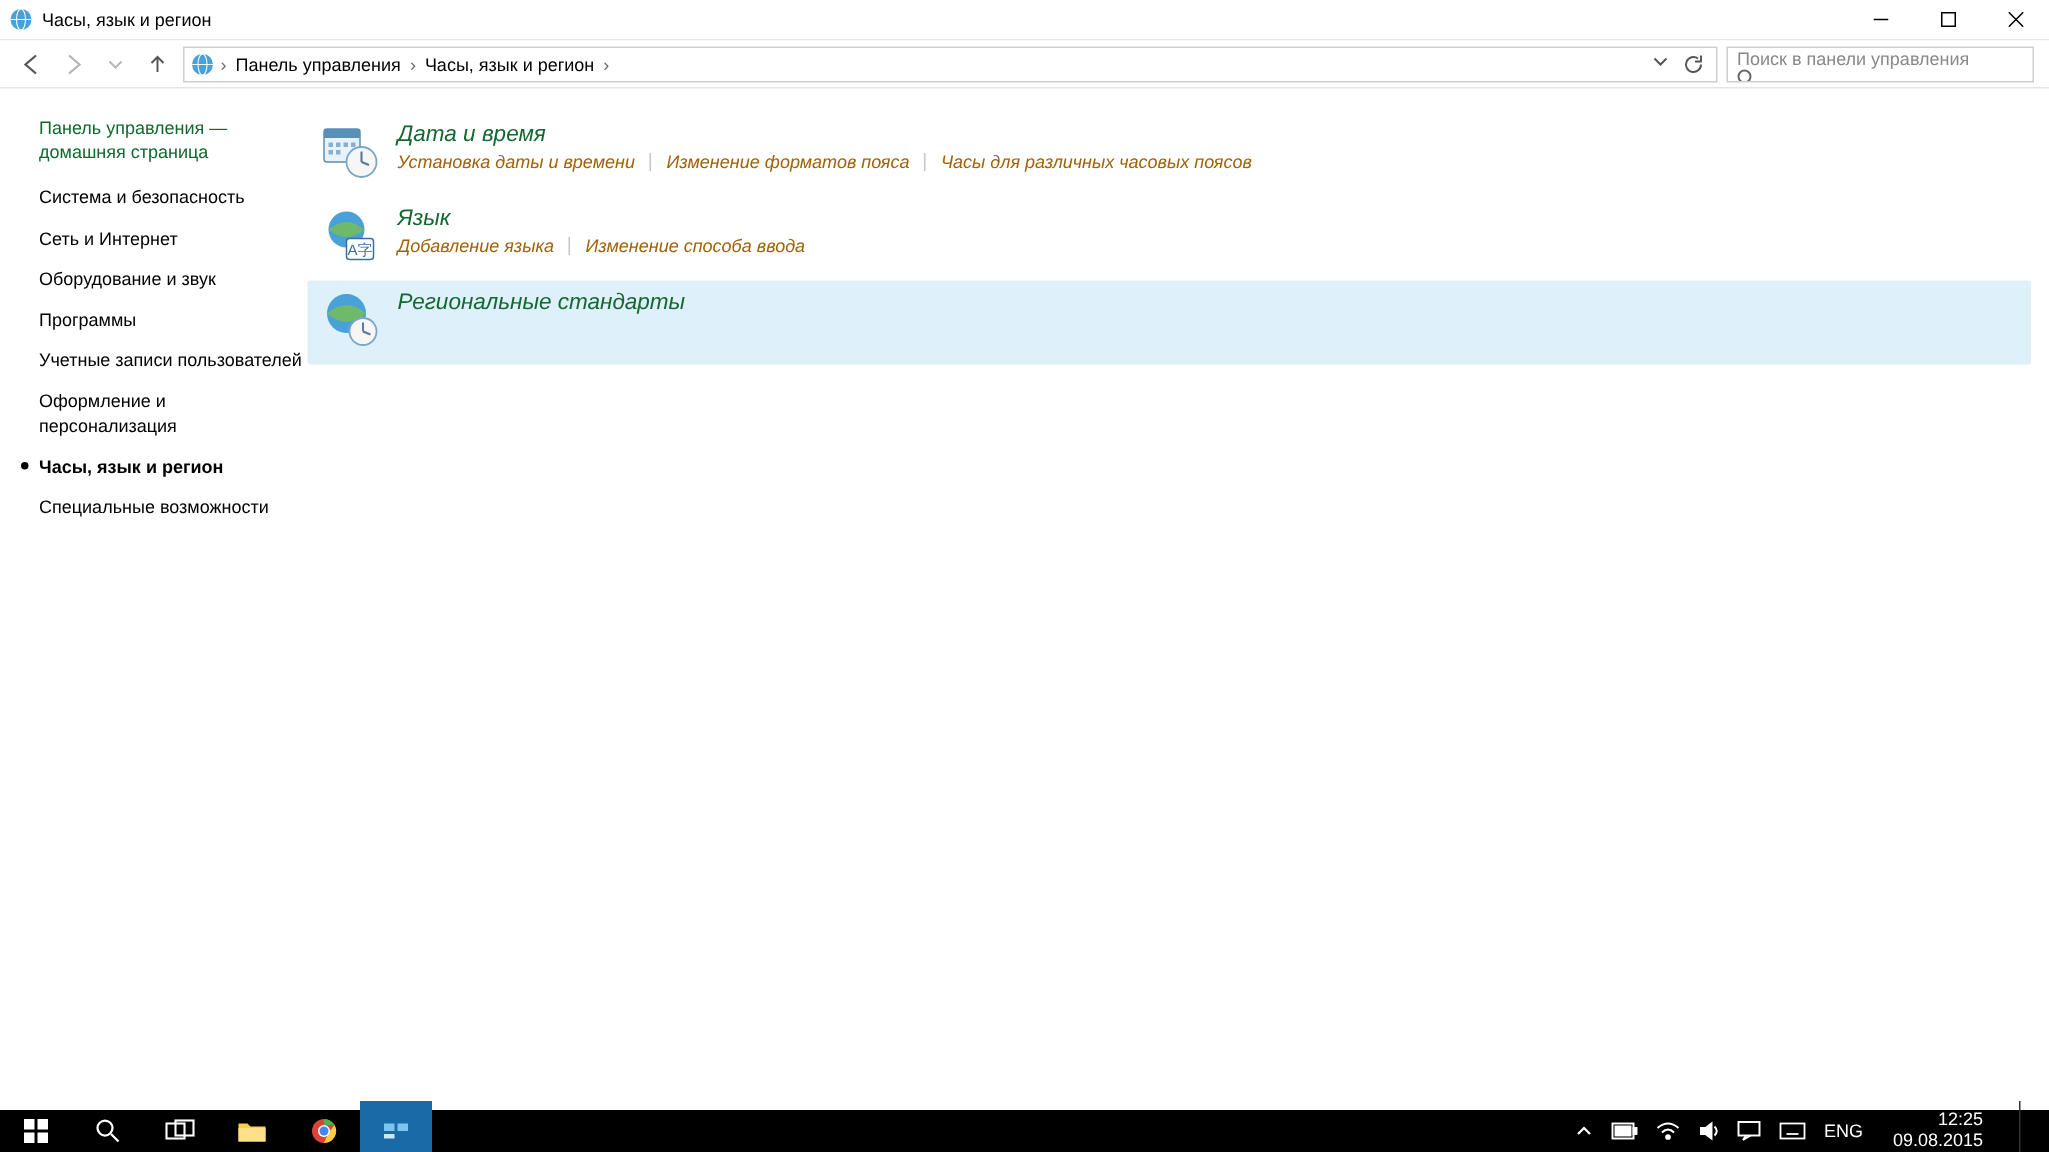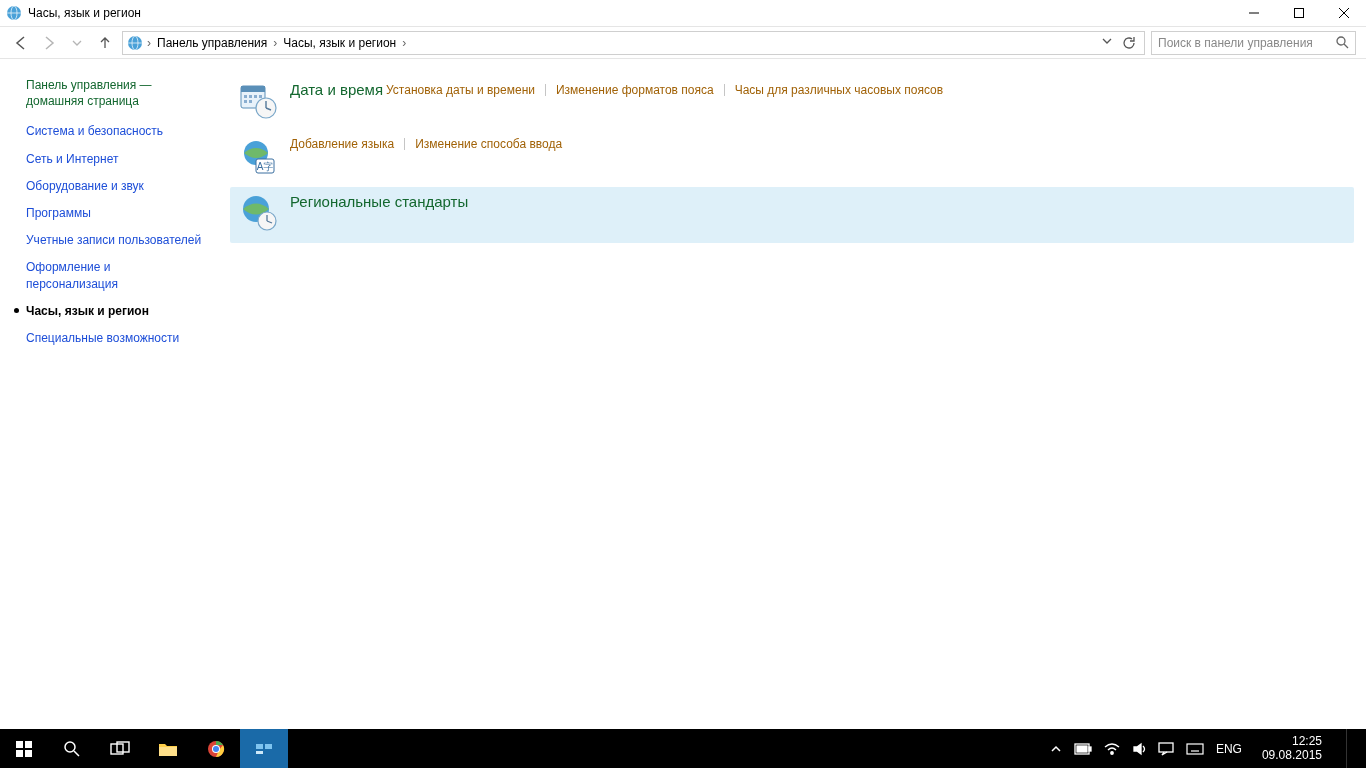--- a/index.html
+++ b/index.html
@@ -15,44 +15,44 @@
 
   
   .navbar { height: 32px; display: flex; align-items: center; gap: 6px; padding: 0 10px; background: #fff; border-bottom: 1px solid #e5e5e5; }
   .nav-btn { width: 22px; height: 22px; display: flex; align-items: center; justify-content: center; }
   .nav-btn svg { stroke: #555; }
   .nav-btn.disabled svg { stroke: #b5b5b5; }
   .addr { flex: 1; height: 24px; border: 1px solid #cfcfcf; display: flex; align-items: center; padding: 0 4px; gap: 4px; font-size: 12px; color: #000; }
   .addr .crumb { display: flex; align-items: center; gap: 2px; padding: 0 2px; }
   .addr .sep { color: #666; }
   .addr .tail { margin-left: auto; display: flex; gap: 10px; padding-right: 4px; color: #555; }
-  .search { width: 205px; height: 24px; border: 1px solid #cfcfcf; display: flex; align-items: center; padding: 0 6px; }
+  .search { width: 205px; height: 24px; border: 1px solid #cfcfcf; display: flex; align-items: flex-start; padding: 0 6px; flex-direction: column; }
   .search input { border: none; outline: none; font-size: 12px; flex: 1; color: #555; background: transparent; }
   .search input::placeholder { color: #888; }
 
   
-  .body { display: flex; height: calc(100% - 27px - 32px - 40px); gap: 25px; }
+  .body { display: flex; height: calc(100% - 27px - 32px - 40px); }
   .sidebar { width: 205px; padding: 18px 0 0 26px; font-size: 12px; }
   .sidebar .home { color: #13672f; margin-bottom: 14px; line-height: 1.35; }
-  .sidebar .cat { color: #1d4ed8; margin-bottom: 11px; line-height: 1.35; cursor: pointer; }
+  .sidebar .cat { color: #000000; margin-bottom: 11px; line-height: 1.35; cursor: pointer; }
   .sidebar .cat.current { color: #000; font-weight: 600; position: relative; }
   .sidebar .cat.current::before { content: ""; position: absolute; left: -12px; top: 5px; width: 5px; height: 5px; background: #000; border-radius: 50%; }
 
   .main { flex: 1; padding: 16px 12px 0 0; }
   .group { display: flex; align-items: flex-start; gap: 12px; padding: 6px 8px 10px 8px; border-radius: 2px; }
   .group.selected { background: #def0f9; }
   .group .icon { width: 40px; height: 40px; flex-shrink: 0; display: flex; align-items: center; justify-content: center; }
-  .group .content { display: flex; flex-direction: row; gap: 3px; }
+  .group .content { display: flex; flex-direction: column; gap: 3px; font-style: italic; }
   .group .heading { color: #13672f; font-size: 15px; }
   .group .links { font-size: 12px; display: flex; flex-wrap: wrap; align-items: center; }
   .group .links a { color: #a16207; text-decoration: none; cursor: pointer; }
   .group .links .div { display: inline-block; width: 1px; height: 12px; background: #c5c5c5; margin: 0 10px; vertical-align: middle; }
 
   
-  .taskbar { position: absolute; left: 0; bottom: 0; width: 100%; height: 39px; background: #000; display: flex; align-items: center; color: #fff; font-size: 12px; }
+  .taskbar { position: absolute; left: 0; bottom: 0; width: 100%; height: 28px; background: #000; display: flex; align-items: center; color: #fff; font-size: 12px; }
   .taskbar .tb-btn { height: 40px; display: flex; align-items: center; justify-content: center; }
   .taskbar .tb-btn.icon { width: 48px; }
   .taskbar .tb-btn.active { background: #1a6aa8; }
   .taskbar .tray { margin-left: auto; display: flex; align-items: center; gap: 12px; padding-right: 4px; }
   .taskbar .clock { text-align: right; line-height: 1.15; font-size: 12px; padding: 0 8px; }
   .taskbar .notif { width: 16px; height: 40px; border-left: 1px solid #333; margin-left: 4px; }
 
   .cp-globe { fill: #4aa1d8; }
 </style>
 </head>
@@ -186,20 +186,21 @@
     <div class="group">
       <div class="icon">
         <svg viewBox="0 0 40 40" width="40" height="40">
           <circle cx="18" cy="16" r="12" fill="#4aa1d8"></circle>
           <path d="M6 16 q12 -10 24 0 q-12 10 -24 0" fill="#6fb96a"></path>
           <rect x="18" y="22" width="18" height="14" rx="2" fill="#fff" stroke="#3a6fa0" stroke-width="1"></rect>
           <text x="27" y="33" font-size="10" text-anchor="middle" fill="#3a6fa0" font-family="Segoe UI">A字</text>
         </svg>
       </div>
       <div class="content">
+        <div class="heading">Язык</div>
         <div class="links">
           <a>Добавление языка</a>
             <span class="div"></span>
           <a>Изменение способа ввода</a>
         </div>
       </div>
     </div>
 
     <div class="group selected">
       <div class="icon">

